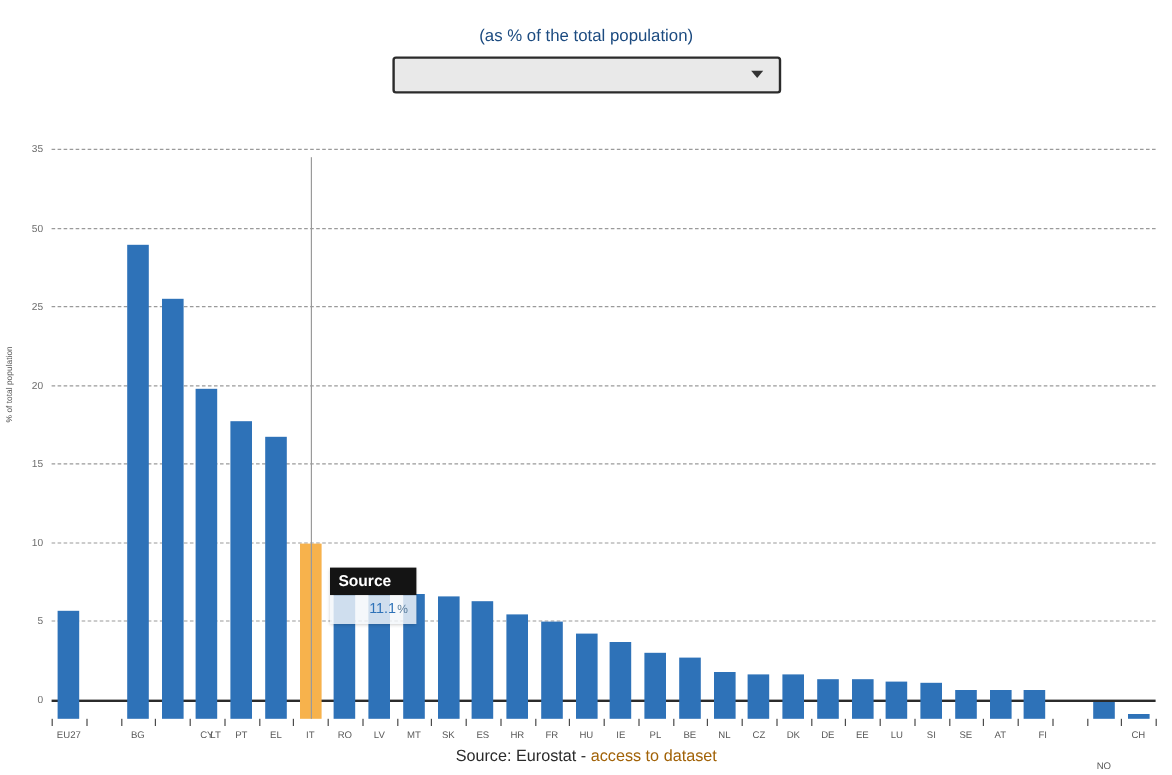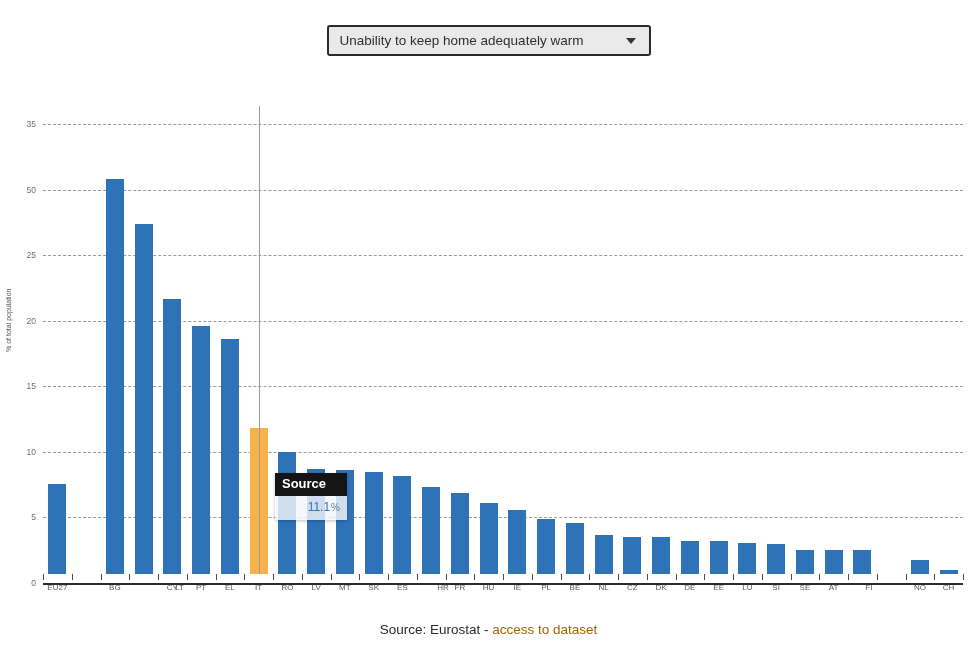--- a/index.html
+++ b/index.html
@@ -130,21 +130,21 @@
     top: -9px;
     width: 1px;
     background: #9a9a9a;
     height: 468px;
   }
 
   
   .bars {
     position: absolute;
     left: 43px;
-    top: 115px;
+    top: 140px;
     width: 920px;
     height: 459px;
   }
   .bar-slot {
     position: absolute;
     bottom: 0;
     height: 459px;
   }
   .bar {
     position: absolute;
@@ -217,25 +217,25 @@
   }
   .footer a {
     color: #a16207;
     text-decoration: none;
   }
 </style>
 </head>
 <body>
 
 <div class="header">
+  <div class="chart-subtitle">(as % of the total population)</div>
 </div>
 
 <div class="dropdown-wrap">
   <div class="dropdown">
-    <span class="dropdown-label">Unability to keep home adequately warm</span>
     <span class="dropdown-arrow"></span>
   </div>
 </div>
 
 <div class="plot-area">
   <div class="plot-inner" id="plot-inner">
     <div class="axis-base"></div>
   <div class="ytick-label" style="top: 459px;">0</div>
       <div class="gridline" style="top: 393.429px;"></div>
       <div class="ytick-label" style="top: 393.429px;">5</div>
@@ -314,21 +314,21 @@
     <div class="xlabel" style="left: 330.625px;">SK</div>
     <div class="bar-slot" style="left: 350.462px; width: 17.825px;">
       <div class="bar" title="ES: 7.5 %" style="height: 98.3571px;"></div>
     </div>
     <div class="tick-mark" style="left: 345px;"></div>
     <div class="xlabel" style="left: 359.375px;">ES</div>
     <div class="bar-slot" style="left: 379.212px; width: 17.825px;">
       <div class="bar" title="HR: 6.6 %" style="height: 86.5543px;"></div>
     </div>
     <div class="tick-mark" style="left: 373.75px;"></div>
-    <div class="xlabel" style="left: 388.125px; margin-left: 12px;">HR</div>
+    <div class="xlabel" style="left: 388.125px;">HR</div>
     <div class="bar-slot" style="left: 407.962px; width: 17.825px;">
       <div class="bar" title="FR: 6.2 %" style="height: 81.3086px;"></div>
     </div>
     <div class="tick-mark" style="left: 402.5px;"></div>
     <div class="xlabel" style="left: 416.875px;">FR</div>
     <div class="bar-slot" style="left: 436.712px; width: 17.825px;">
       <div class="bar" title="HU: 5.4 %" style="height: 70.8171px;"></div>
     </div>
     <div class="tick-mark" style="left: 431.25px;"></div>
     <div class="xlabel" style="left: 445.625px;">HU</div>
@@ -395,21 +395,21 @@
     <div class="bar-slot" style="left: 810.462px; width: 17.825px;">
       <div class="bar" title="FI: 1.8 %" style="height: 23.6057px;"></div>
     </div>
     <div class="tick-mark" style="left: 805px;"></div>
     <div class="xlabel" style="left: 819.375px; padding-left: 13px;">FI</div>
     <div class="tick-mark" style="left: 833.75px;"></div>
     <div class="bar-slot" style="left: 867.962px; width: 17.825px;">
       <div class="bar" title="NO: 1.1 %" style="height: 14.4257px;"></div>
     </div>
     <div class="tick-mark" style="left: 862.5px;"></div>
-    <div class="xlabel" style="left: 876.875px;">NO</div>
+    <div class="xlabel" style="left: 876.875px; margin-top: 26px;">NO</div>
     <div class="bar-slot" style="left: 896.712px; width: 17.825px;">
       <div class="bar" title="CH: 0.3 %" style="height: 3.93429px;"></div>
     </div>
     <div class="tick-mark" style="left: 891.25px;"></div>
     <div class="xlabel" style="left: 905.625px;">CH</div>
     <div class="tick-mark" style="left: 920px;"></div>
     <div class="marker-line" style="left: 215.625px;"></div>
   </div>
 
 <div class="tooltip">

